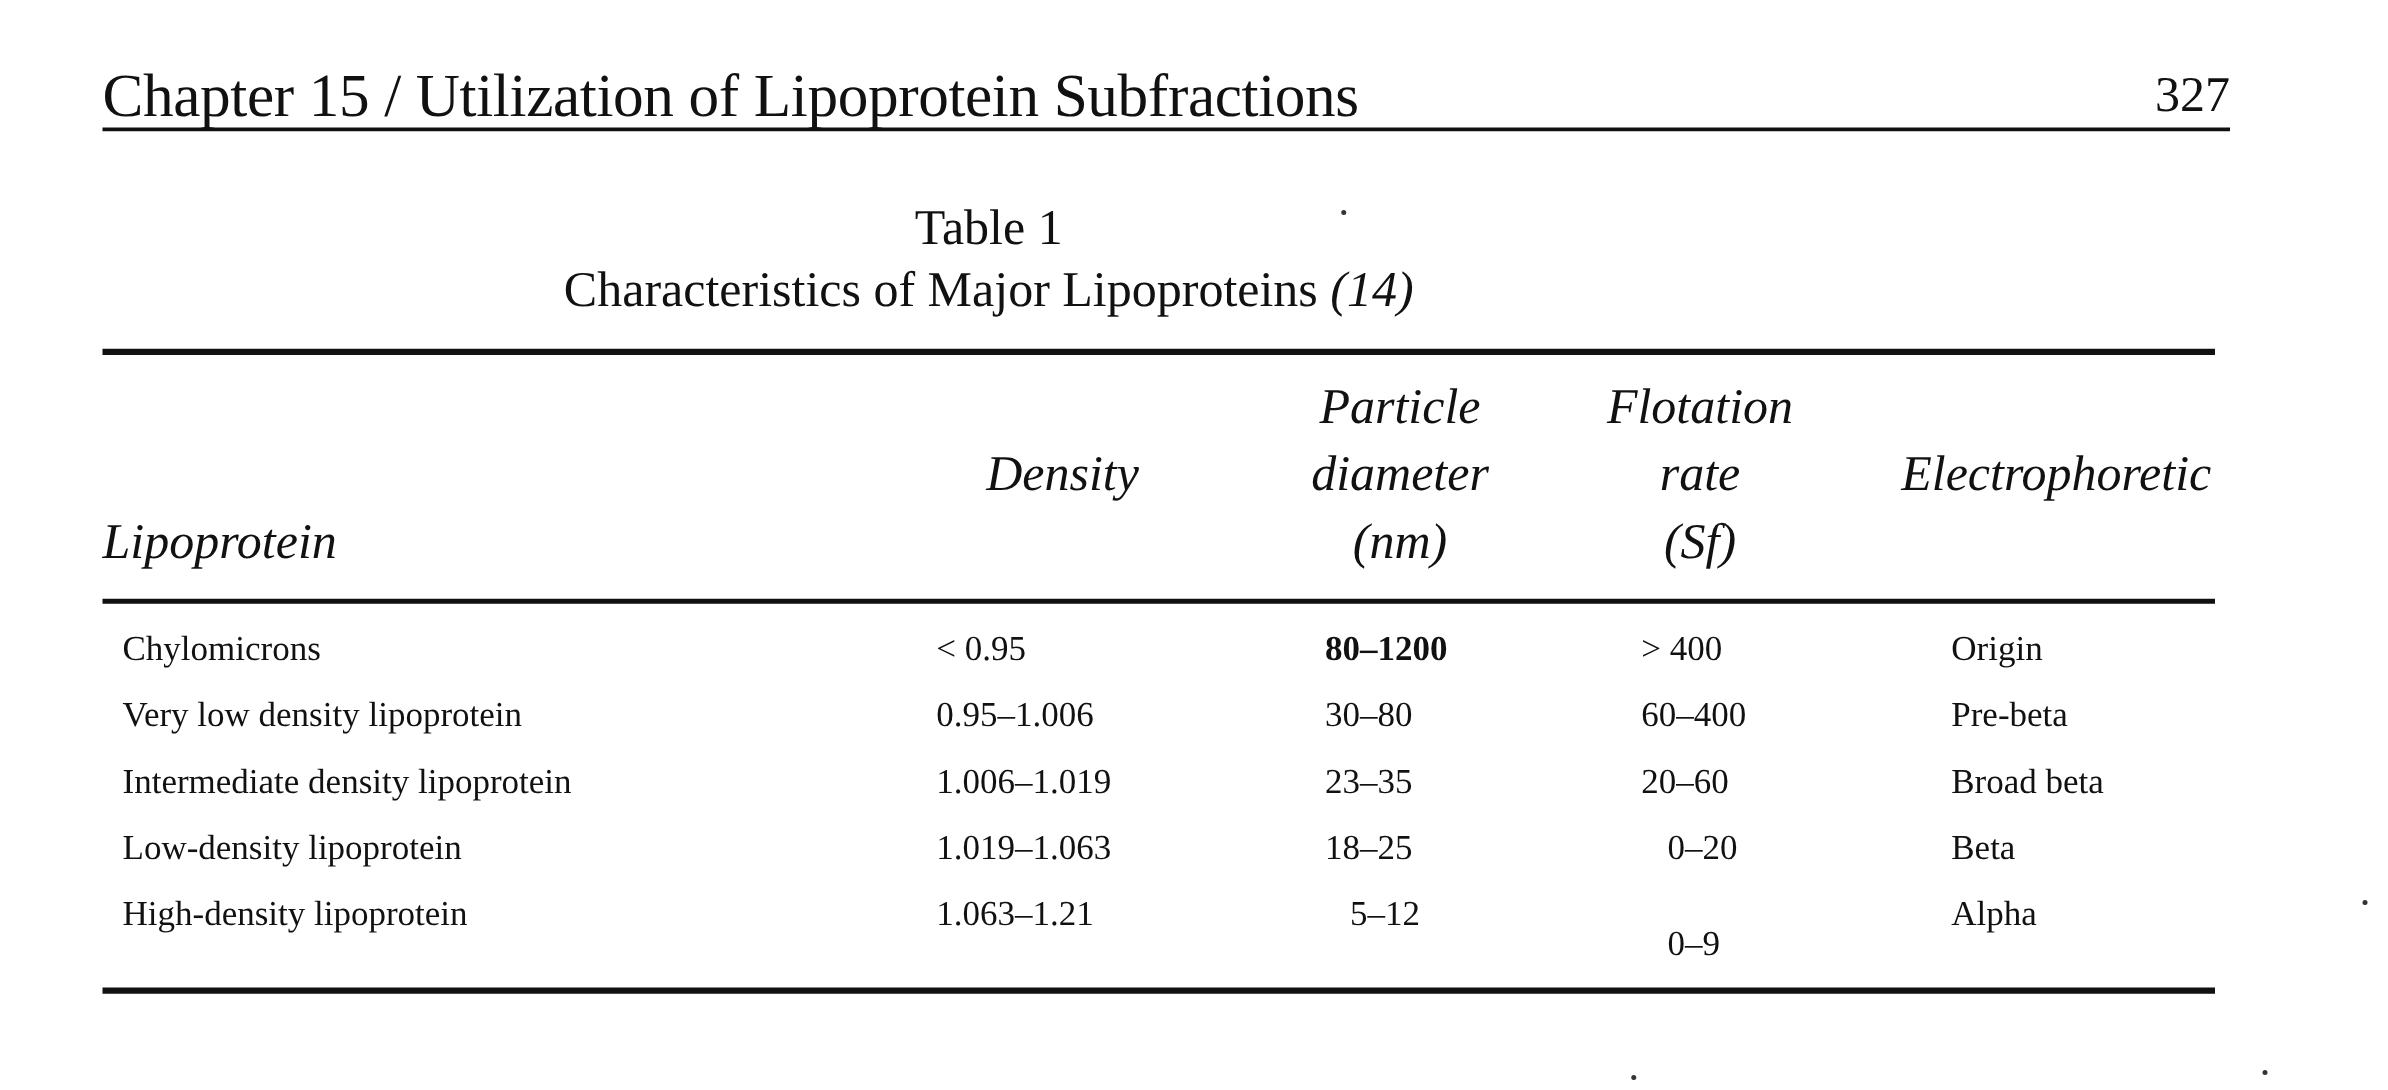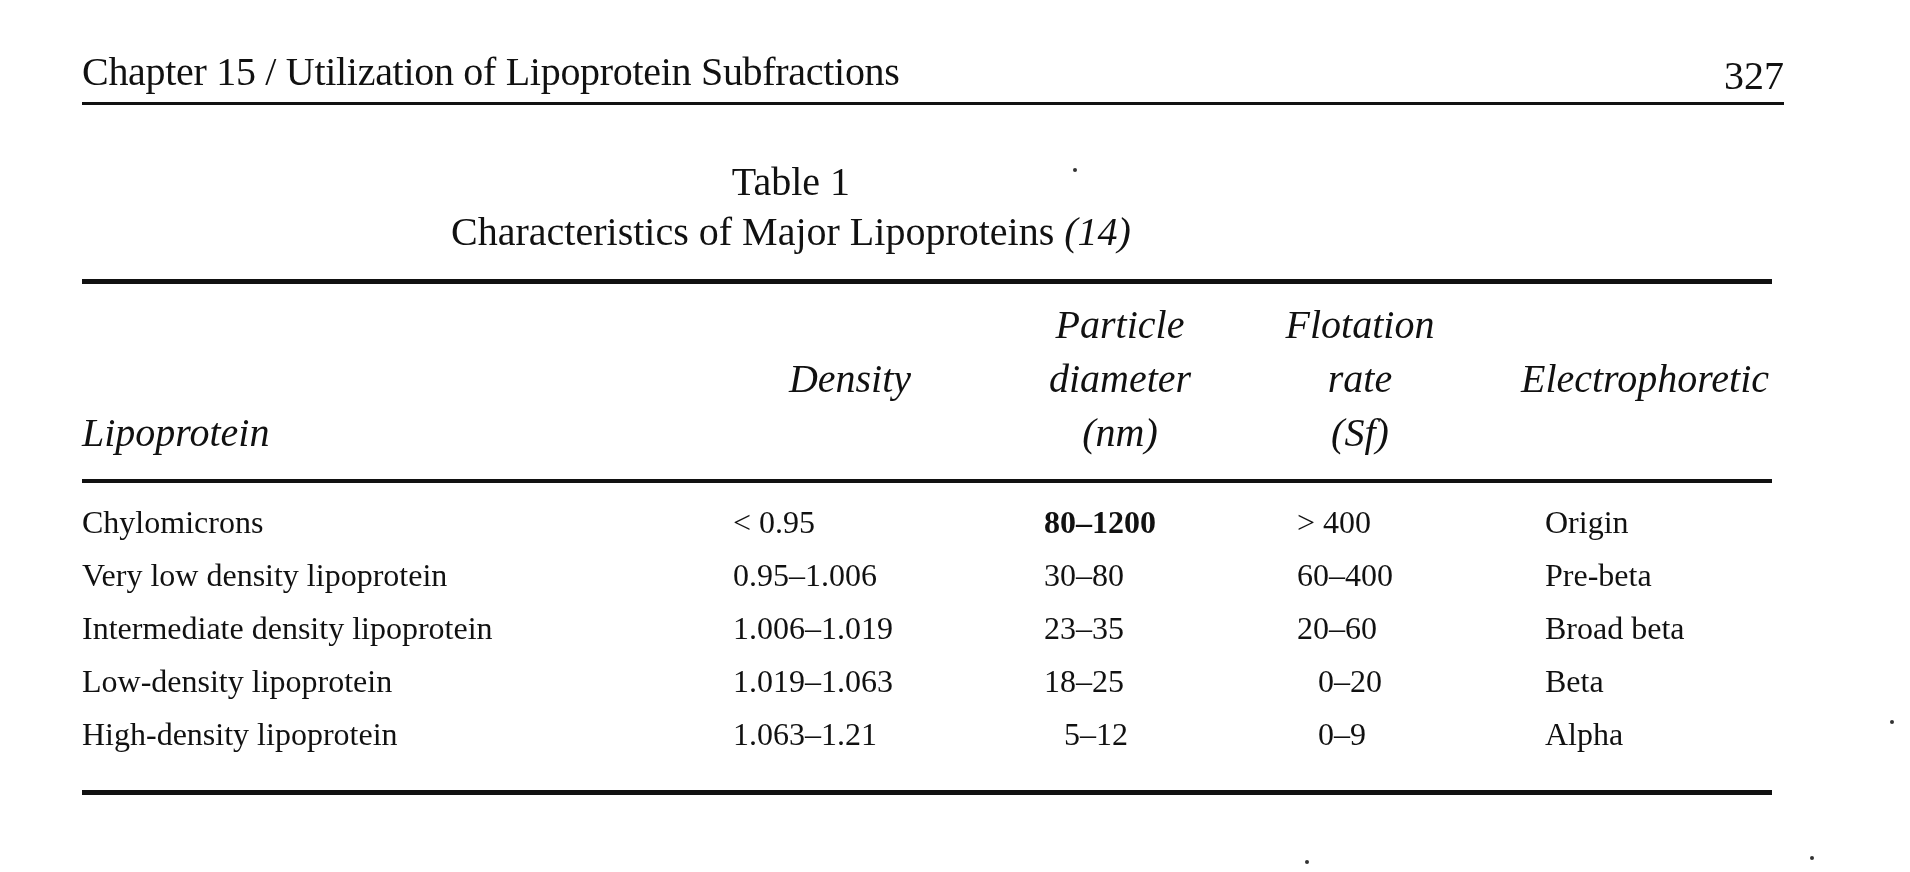--- a/index.html
+++ b/index.html
@@ -1,32 +1,32 @@
 <!DOCTYPE html>
 <html><head>
 <meta charset="utf-8">
 <style>
   html, body { margin: 0; padding: 0; background: #ffffff; }
   body { width: 1910px; height: 872px; position: relative; overflow: hidden;
          font-family: "Liberation Serif", "DejaVu Serif", serif; color: #111111; }
   .running-head { position: absolute; left: 82px; top: 46px; width: 1702px; height: 56px;
                   border-bottom: 3px solid #111; }
-  .running-head .chapter { position: absolute; left: 0; top: 2px; font-size: 40px; letter-spacing: -0.3px; }
+  .running-head .chapter { position: absolute; left: 0; top: 2px; font-size: 49px; letter-spacing: -0.3px; }
   .running-head .pageno { position: absolute; right: 0; top: 6px; font-size: 40px; }
   .caption { position: absolute; left: 0; width: 1526px; text-align: center; font-size: 40px; padding-left: 28px; }
   .caption.t1 { top: 158px; }
   .caption.t2 { top: 208px; }
   .caption em { font-style: italic; }
   .rule { position: absolute; left: 82px; width: 1690px; background: #111; }
   .rule.r1 { top: 279px; height: 5px; }
   .rule.r2 { top: 479px; height: 4px; }
   .rule.r3 { top: 790px; height: 5px; }
   .hdr { position: absolute; font-style: italic; font-size: 40px; line-height: 54px; text-align: center; }
   .hdr div { white-space: nowrap; }
-  .cell { position: absolute; font-size: 32px; white-space: nowrap; }
+  .cell { position: absolute; font-size: 28px; white-space: nowrap; margin-left: 16px; }
   .speck { position: absolute; width: 4px; height: 4px; background: #333; border-radius: 50%; }
 </style>
 </head>
 <body>
 
 <div class="running-head">
   <span class="chapter">Chapter 15 / Utilization of Lipoprotein Subfractions</span>
   <span class="pageno">327</span>
 </div>
 
@@ -89,21 +89,21 @@
   <span class="cell" style="left:82px; top:663px;">Low-density lipoprotein</span>
   <span class="cell" style="left:733px; top:663px;">1.019–1.063</span>
   <span class="cell" style="left:1044px; top:663px;">18–25</span>
   <span class="cell" style="left:1318px; top:663px;text-align:center;">0–20</span>
   <span class="cell" style="left:1545px; top:663px;">Beta</span>
 </div>
 <div>
   <span class="cell" style="left:82px; top:716px;">High-density lipoprotein</span>
   <span class="cell" style="left:733px; top:716px;">1.063–1.21</span>
   <span class="cell" style="left:1064px; top:716px;">5–12</span>
-  <span class="cell" style="left:1318px; top:716px;">0–9</span>
+  <span class="cell" style="left:1318px; top:740px;">0–9</span>
   <span class="cell" style="left:1545px; top:716px;">Alpha</span>
 </div>
 
 <div class="rule r3"></div>
 
 <div class="speck" style="left:1073px; top:168px;"></div>
 <div class="speck" style="left:1890px; top:720px;"></div>
 <div class="speck" style="left:1810px; top:856px;"></div>
 <div class="speck" style="left:1305px; top:860px;"></div>
 

